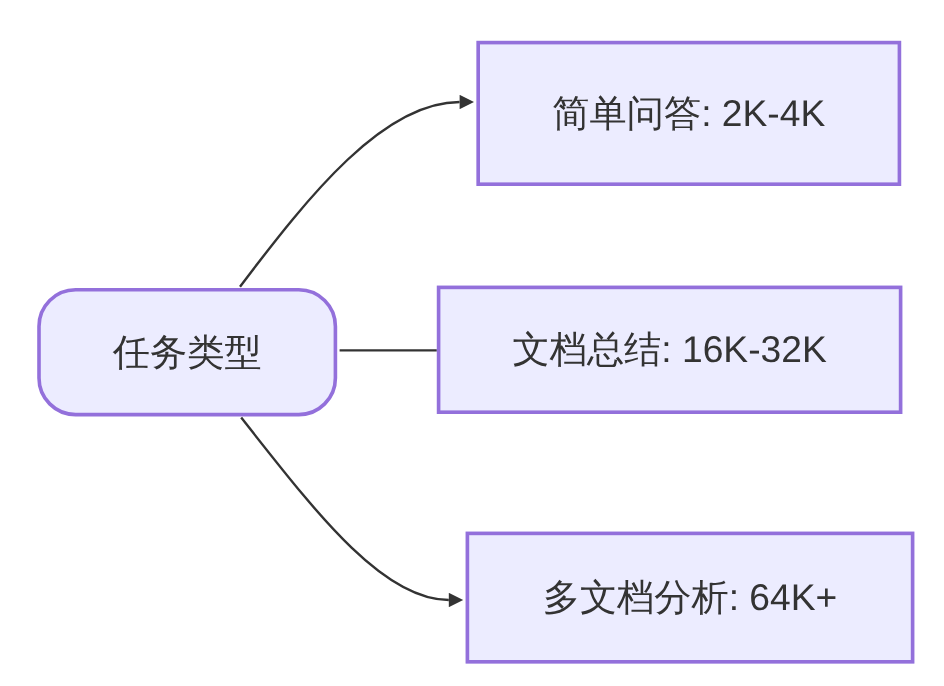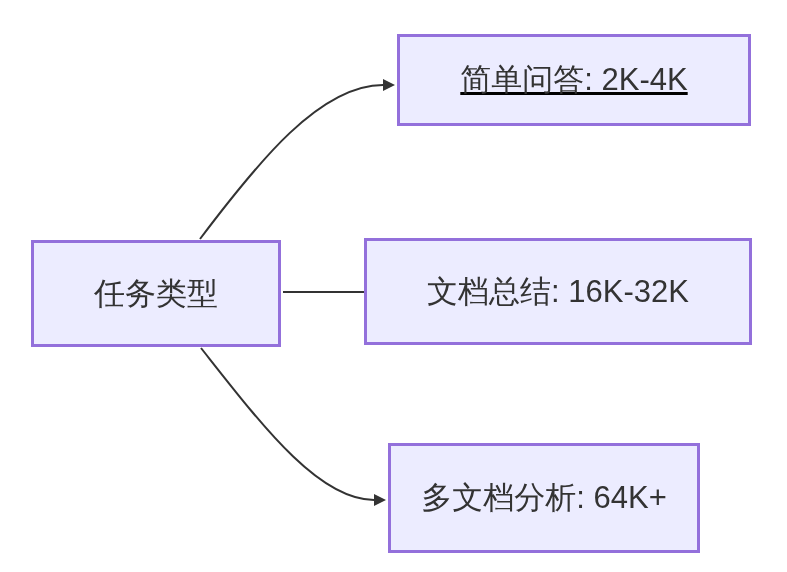--- a/index.html
+++ b/index.html
@@ -40,24 +40,24 @@
     align-items: center;
     justify-content: center;
     text-align: center;
   }
   .node-label {
     color: var(--text, #333333);
     font-size: 31px;
     line-height: 1.2;
     white-space: nowrap;
   }
-  .node-root   { left: 31px;  top: 240px; width: 250px; height: 107px; }
-  .node-child0 { left: 397px; top: 34px;  width: 354px; height: 92px; text-decoration: underline; }
+  .node-root   { left: 31px;  top: 240px; width: 250px; height: 107px; border-radius: 32px; }
+  .node-child0 { left: 397px; top: 34px;  width: 354px; height: 121px; }
   .node-child1 { left: 364px; top: 238px; width: 388px; height: 107px; }
-  .node-child2 { left: 388px; top: 443px; width: 312px; height: 110px; }
+  .node-child2 { left: 388px; top: 443px; width: 374px; height: 110px; }
 </style>
 </head>
 <body>
 
 <div class="canvas">
 
   <svg class="edges-svg" width="787" height="572" viewBox="0 0 787 572" xmlns="http://www.w3.org/2000/svg">
     <defs>
       <marker id="arrow" viewBox="0 0 10 10" refX="0" refY="5" markerUnits="userSpaceOnUse" markerWidth="14" markerHeight="12" orient="auto">
         <path class="arrowhead" d="M0,0 L10,5 L0,10 z"></path>

